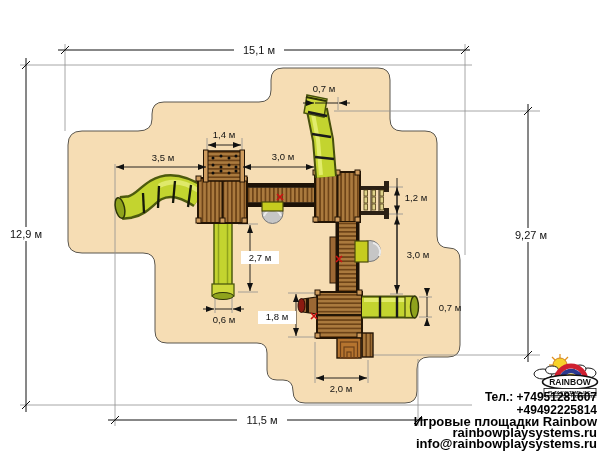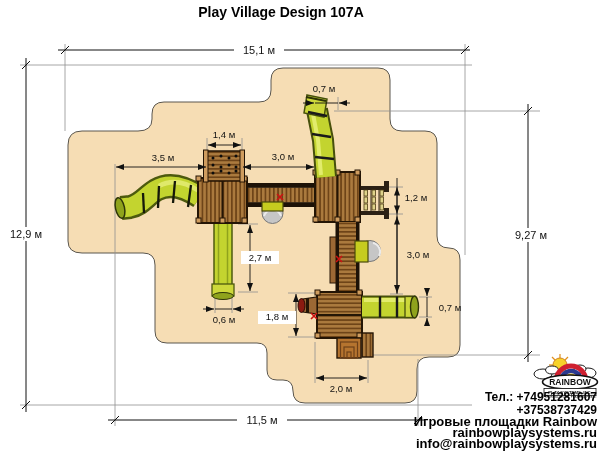--- a/index.html
+++ b/index.html
@@ -334,23 +334,22 @@
       <path d="M 565.5,381 A 5.5,5.5 0 0 1 576.5,381" stroke="#f2c71d" stroke-width="4"></path>
     </g>
     <ellipse cx="570" cy="382" rx="27.5" ry="7" fill="#ffffff" stroke="#111" stroke-width="1.6"></ellipse>
     <text x="570" y="385" text-anchor="middle" font-size="8.5" font-weight="bold">RAINBOW</text>
     <rect x="544" y="388.5" width="52" height="6.8" fill="#ffffff" stroke="#111" stroke-width="0.8"></rect>
     <text x="570" y="393.8" text-anchor="middle" font-size="4.3" font-weight="bold">PLAY SYSTEMS, INC.</text>
     <text x="570" y="398.4" text-anchor="middle" font-size="3" fill="#444">FOR RESIDENTIAL PLAY EQUIPMENT</text>
   </g>
 </svg>
 
-<div class="title">Play Village Design 107A</div>
 
 <div class="contact">
   <div class="big">Тел.: +74951281607</div>
-  <div class="big">+37538737429</div>
+  <div class="big">+49492225814</div>
   <div class="small">Игровые площадки Rainbow</div>
   <div class="small">rainbowplaysystems.ru</div>
   <div class="small">info@rainbowplaysystems.ru</div>
 </div>
 
 </div>
 
 </body></html>

